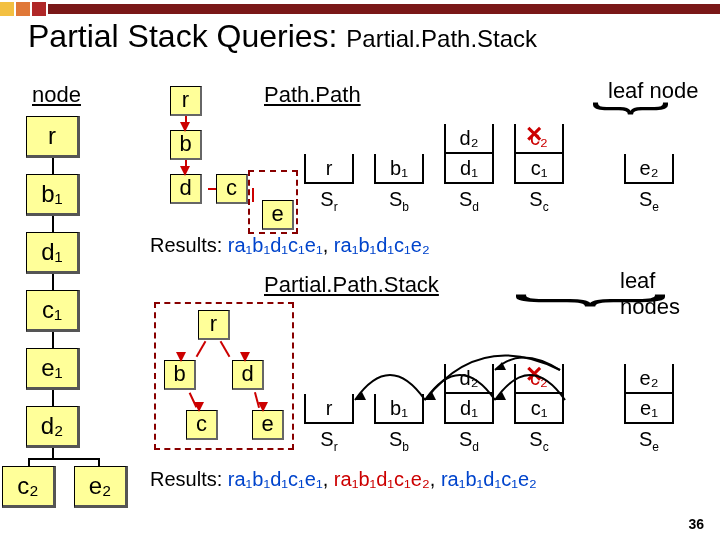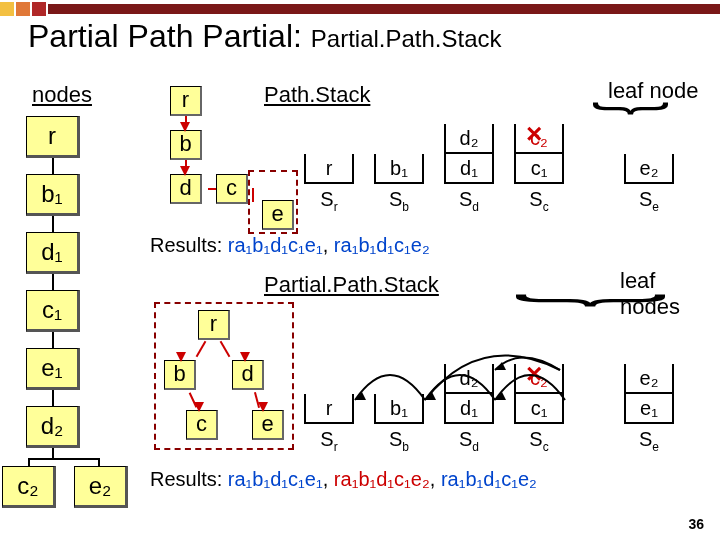--- a/index.html
+++ b/index.html
@@ -122,44 +122,44 @@
 <body>
 
 <div class="top-deco">
   <div class="deco-bar" style="left:0;width:14px;background:#f3c042"></div>
   <div class="deco-bar" style="left:16px;width:14px;background:#e07838"></div>
   <div class="deco-bar" style="left:32px;width:14px;background:#b02828"></div>
   <div class="deco-bar" style="left:48px;width:680px;background:#7a1818;height:10px;top:4px"></div>
 </div>
 
 <div class="title">
-  <span>Partial Path Partial: </span><span class="title-sub">Partial.Path.Stack</span>
-</div>
-
-<div class="tree-label">nodes</div>
+  <span>Partial Stack Queries: </span><span class="title-sub">Partial.Path.Stack</span>
+</div>
+
+<div class="tree-label">node</div>
 <div class="tree-box" style="top:116px;left:26px">r</div>
 <div class="tree-box" style="top:174px;left:26px">b₁</div>
 <div class="tree-box" style="top:232px;left:26px">d₁</div>
 <div class="tree-box" style="top:290px;left:26px">c₁</div>
 <div class="tree-box" style="top:348px;left:26px">e₁</div>
 <div class="tree-box" style="top:406px;left:26px">d₂</div>
 <div class="tree-box" style="top:466px;left:2px">c₂</div>
 <div class="tree-box" style="top:466px;left:74px">e₂</div>
 
 <div class="tree-line" style="top:158px;left:52px;width:2px;height:16px"></div>
 <div class="tree-line" style="top:216px;left:52px;width:2px;height:16px"></div>
 <div class="tree-line" style="top:274px;left:52px;width:2px;height:16px"></div>
 <div class="tree-line" style="top:332px;left:52px;width:2px;height:16px"></div>
 <div class="tree-line" style="top:390px;left:52px;width:2px;height:16px"></div>
 <div class="tree-line" style="top:448px;left:52px;width:2px;height:10px"></div>
 <div class="tree-line" style="top:458px;left:28px;width:72px;height:2px"></div>
 <div class="tree-line" style="top:458px;left:28px;width:2px;height:8px"></div>
 <div class="tree-line" style="top:458px;left:98px;width:2px;height:8px"></div>
 
-<div class="section-label" style="top:82px;left:264px">Path.Stack</div>
+<div class="section-label" style="top:82px;left:264px">Path.Path</div>
 <div class="leaf-label" style="top:78px;left:576px">leaf node</div>
 <div class="brace" style="top:86px;left:630px">}</div>
 
 <div class="q-node" style="top:86px;left:170px">r</div>
 <div class="q-node" style="top:130px;left:170px">b</div>
 <div class="q-node" style="top:174px;left:170px">d</div>
 <div class="q-node" style="top:174px;left:216px">c</div>
 <div class="q-node" style="top:200px;left:262px">e</div>
 <div class="arrow-line" style="top:116px;left:185px;height:10px"></div>
 <div class="arrow-down" style="top:122px;left:180px"></div>

